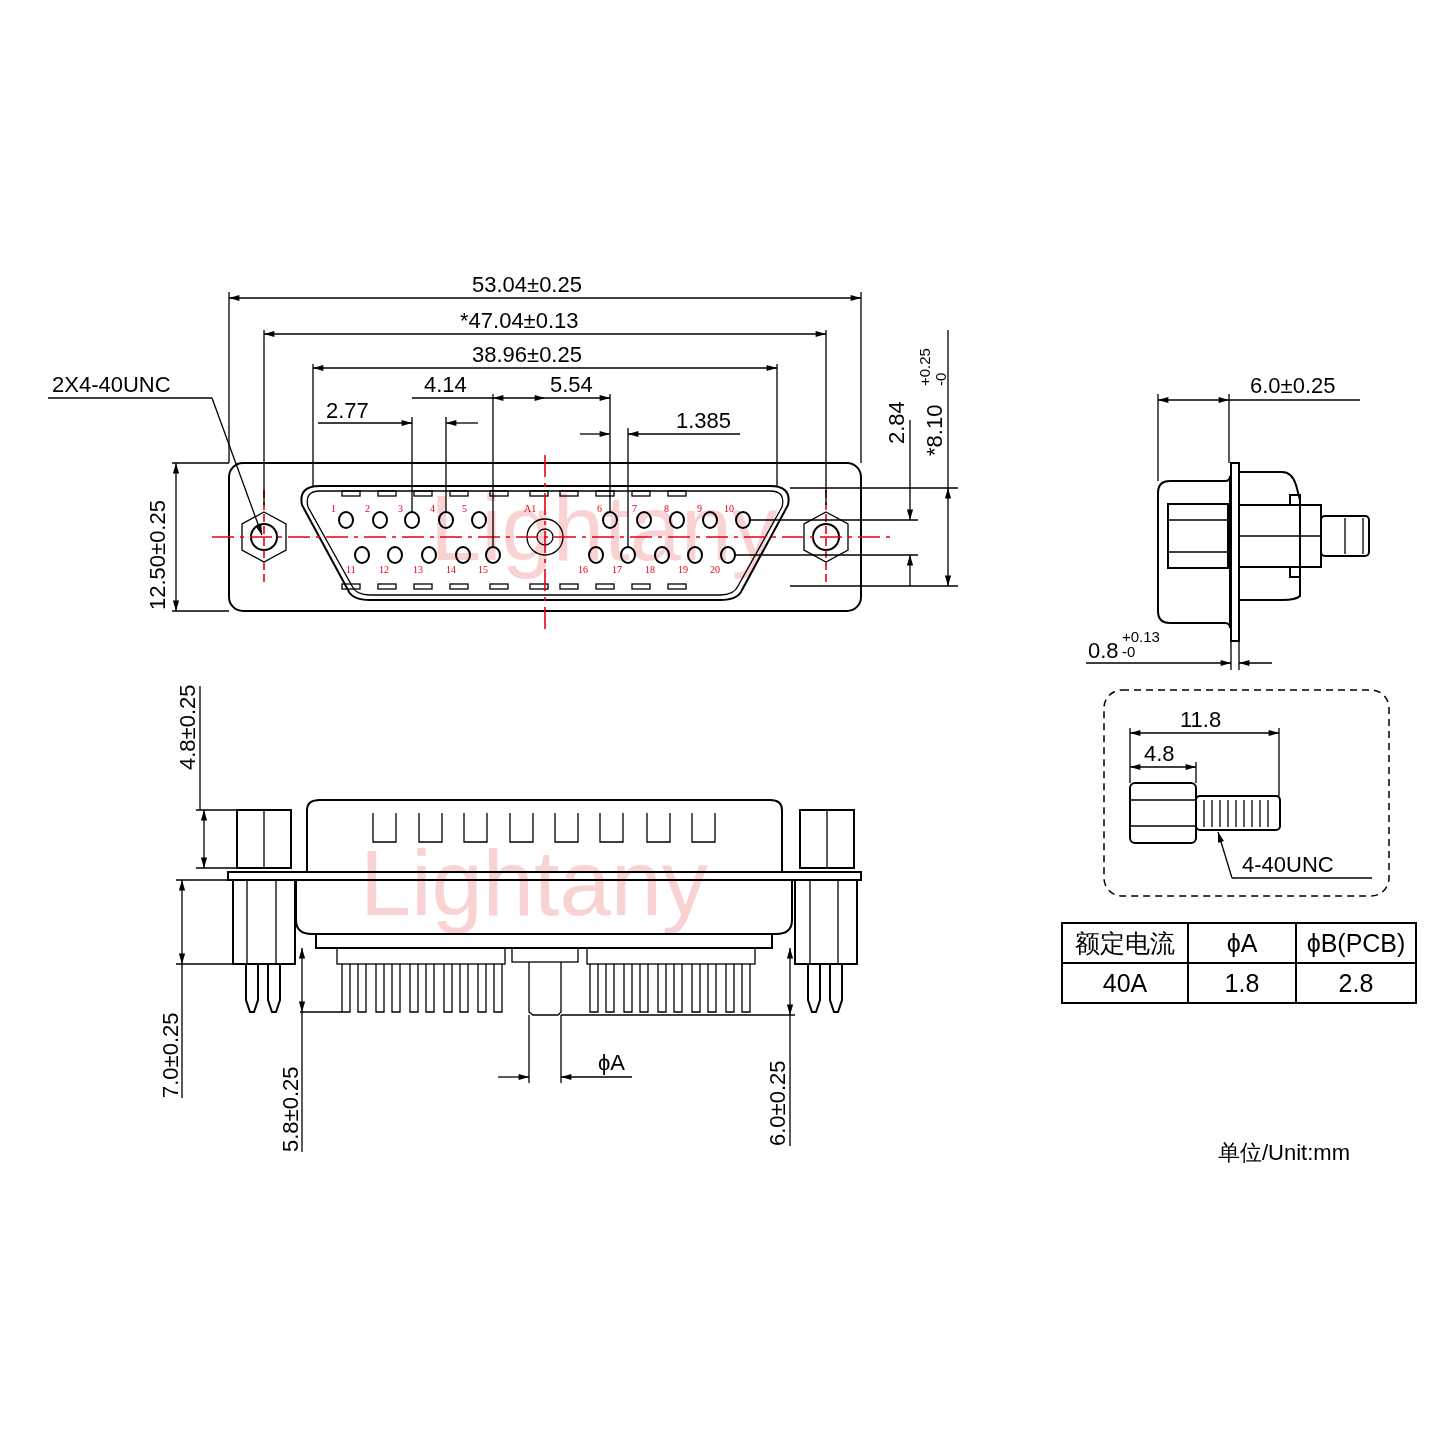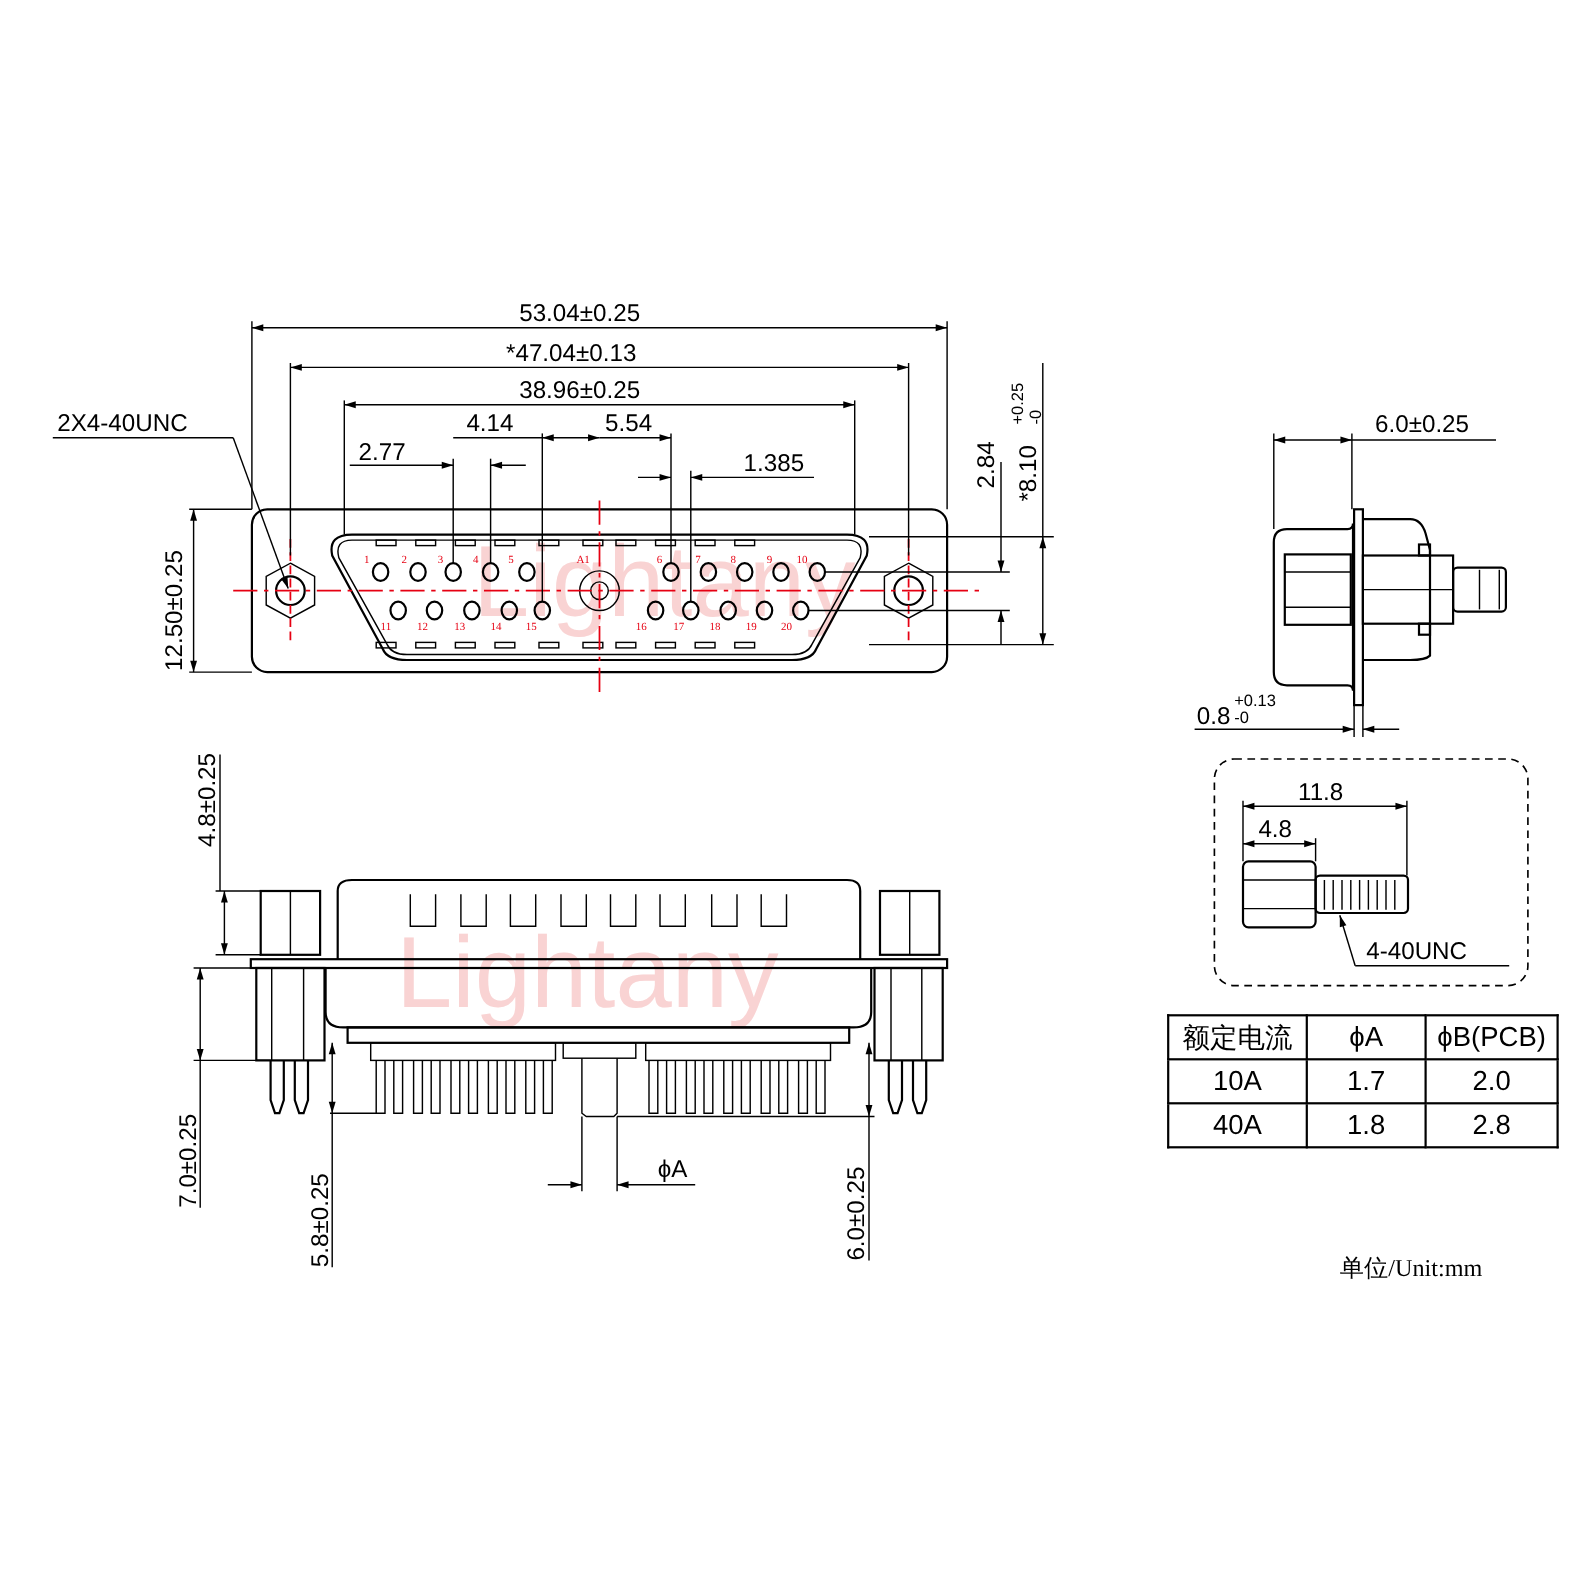--- a/index.html
+++ b/index.html
@@ -7,21 +7,21 @@
   svg { position:absolute; left:0; top:0; }
   .ln { stroke:#000; stroke-width:2; fill:none; }
   .th { stroke:#000; stroke-width:1.3; fill:none; }
   .red { stroke:#e60012; stroke-width:1.6; fill:none; stroke-dasharray:22 6 4 6; }
   .redsolid { stroke:#e60012; stroke-width:1.6; fill:none; }
   .dim { font-family:"Liberation Sans", sans-serif; font-size:22px; fill:#000; }
   .pin { font-family:"Liberation Serif", serif; font-size:10px; fill:#e60012; }
   .wm { font-family:"Liberation Sans", sans-serif; font-size:92px; fill:#f9d3d3; }
   .tbl { position:absolute; left:1033px; top:922px; border-collapse:collapse; font-size:25px;margin-left:28px; }
   .tbl td { border:2px solid #000; text-align:center; height:38px; padding:0; }
-  .unit { position:absolute; left:1218px; top:1138px; font-size:22px;font-family:Liberation Serif, serif; }
+  .unit { position:absolute; left:1218px; top:1138px; font-size:22px; }
 </style>
 </head>
 <body>
 
 <svg width="1440" height="1440" viewBox="0 0 1440 1440">
   <defs>
     <marker id="ar" viewBox="0 0 10 10" refX="10" refY="5" markerWidth="12" markerHeight="8" orient="auto-start-reverse">
       <path d="M0,2 L10,5 L0,8 z" fill="#000"></path>
     </marker>
   </defs>
@@ -316,24 +316,19 @@
 </svg>
 
 <table class="tbl">
   <tbody>
       <tr>
     <td style="width:124px">额定电流</td>
     <td style="width:106px">ϕA</td>
     <td style="width:118px">ϕB(PCB)</td>
   </tr>
   <tr>
-    <td>10A</td>
-    <td>1.7</td>
-    <td>2.0</td>
-  </tr>
-  <tr>
     <td>40A</td>
     <td>1.8</td>
     <td>2.8</td>
   </tr>
 </tbody>
   </table>
 <div class="unit">单位/Unit:mm</div>
 
 </body></html>

